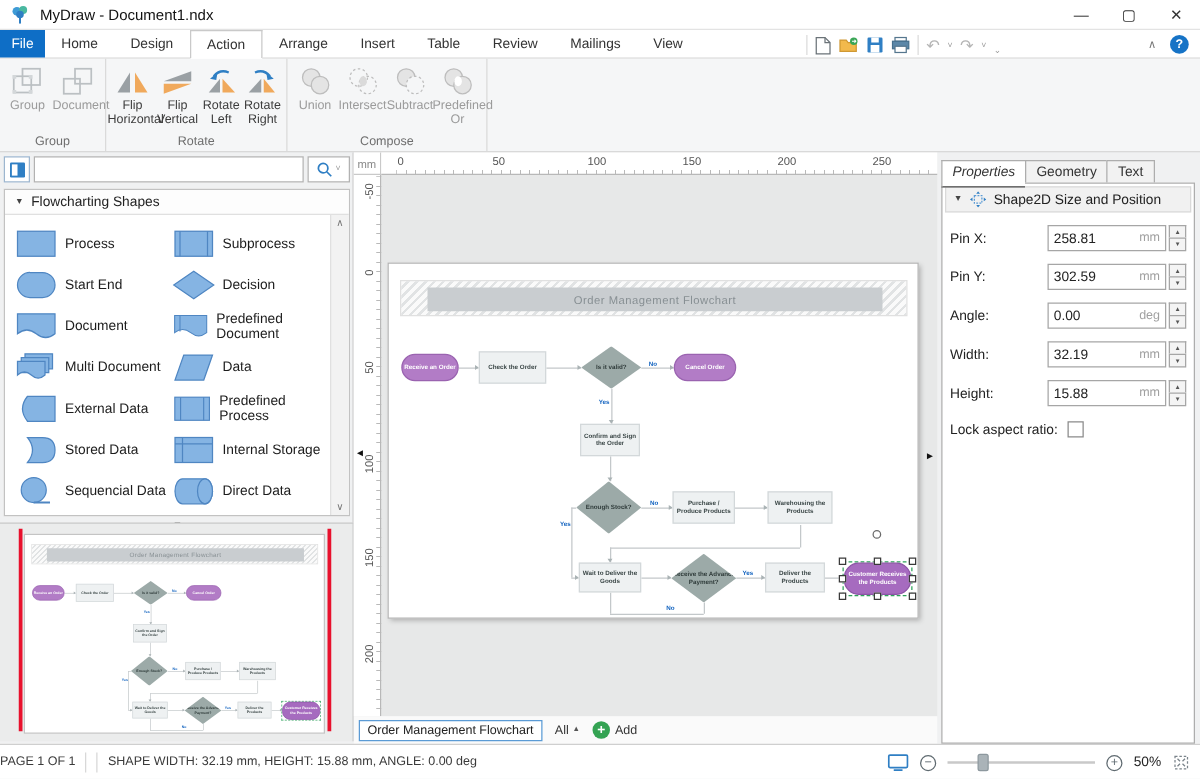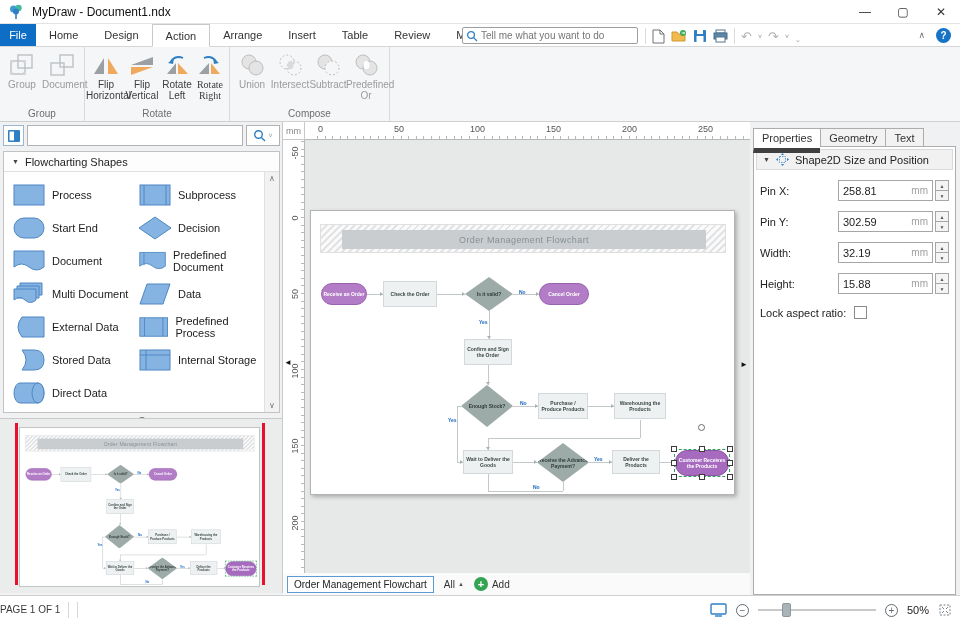--- a/index.html
+++ b/index.html
@@ -97,21 +97,21 @@
   .all-drop { display:flex; align-items:center; gap:3px; font-size:10px; color:#333; }
   .all-drop .tri { font-size:6px; color:#555; }
   .add-btn { display:flex; align-items:center; gap:4px; font-size:10px; color:#333; }
   .add-circle { width:14px; height:14px; border-radius:50%; background:#34a353; color:#fff; font-size:11px; font-weight:bold; display:flex; align-items:center; justify-content:center; line-height:12px; }
 
   
   .right-panel { position:absolute; left:750px; top:122px; width:210px; height:473px; background:#f0f1f2; }
   .prop-tabs { position:absolute; left:3px; top:6px; display:flex; }
   .prop-tab { padding:3px 8px 4px; font-size:11px; color:#333; border:1px solid #adadad; border-right:none; background:#f2f2f2; }
   .prop-tab:last-child { border-right:1px solid #adadad; }
-  .prop-tab.active { background:#fff; position:relative; z-index:3; margin-bottom:-1px; border-bottom:5px solid #404040; }
+  .prop-tab.active { background:#fff; position:relative; z-index:3; margin-bottom:-1px; border-bottom:1px solid #404040;font-style:italic; }
   .prop-box { position:absolute; left:3px; top:24px; width:203px; height:449px; background:#fff; border:1px solid #adadad; z-index:1; }
   .prop-header { height:21px; background:#f1f1f1; border:1px solid #d9d9d9; margin:2px; display:flex; align-items:center; gap:6px; padding-left:6px; font-size:11px; color:#222; }
   .prop-row { display:flex; align-items:center; margin:10px 6px 0 6px; height:21px; }
   .prop-label { width:78px; font-size:11px; color:#222; }
   .prop-input { flex:1; height:21px; border:1px solid #a6a6a6; background:#fff; display:flex; align-items:center; padding:0 4px; }
   .prop-value { flex:1; font-size:11px; color:#222; }
   .prop-unit { font-size:10px; color:#a0a0a0; }
   .spin { width:14px; height:21px; margin-left:2px; display:flex; flex-direction:column; }
   .spin b { flex:1; border:1px solid #a6a6a6; background:#f4f4f4; font-size:5px; color:#555; display:flex; align-items:center; justify-content:center; font-weight:normal; }
   .spin b:first-child { border-bottom:none; }
@@ -152,27 +152,20 @@
     <div class="menu-tab">Home</div>
     <div class="menu-tab">Design</div>
     <div class="menu-tab active">Action</div>
     <div class="menu-tab">Arrange</div>
     <div class="menu-tab">Insert</div>
     <div class="menu-tab">Table</div>
     <div class="menu-tab">Review</div>
     <div class="menu-tab">Mailings</div>
     <div class="menu-tab">View</div>
 
-    <div class="tellme">
-      <svg width="12" height="12" viewBox="0 0 12 12" style="margin:0 3px;">
-        <circle cx="5" cy="5" r="3.4" fill="none" stroke="#2f7fc4" stroke-width="1.3"></circle>
-        <line x1="7.6" y1="7.6" x2="11" y2="11" stroke="#2f7fc4" stroke-width="1.3"></line>
-      </svg>
-      <input placeholder="Tell me what you want to do" style="">
-    </div>
 
     <div class="qat">
       <div class="qat-sep"></div>
       <svg width="13" height="15" viewBox="0 0 13 15">
         <path d="M1,1 H8 L12,5 V14 H1 Z" fill="#fff" stroke="#6b7378" stroke-width="1"></path>
         <path d="M8,1 L8,5 L12,5" fill="none" stroke="#6b7378" stroke-width="1"></path>
       </svg>
       <svg width="16" height="14" viewBox="0 0 16 14">
         <path d="M1,3 H6 L7.5,5 H14 V12 H1 Z" fill="#f2b94c" stroke="#cf9833" stroke-width="1"></path>
         <circle cx="12" cy="4" r="3" fill="#3aa657"></circle>
@@ -251,21 +244,21 @@
         <div class="ic">
             <svg width="30" height="24" viewBox="0 0 30 24">
           <path d="M9,8 Q14,2 21,5" fill="none" stroke="#2f7fc4" stroke-width="1.8"></path>
           <polygon points="6,10 12,5 11,11" fill="#2f7fc4"></polygon>
           <polygon points="5,21 14,10 14,21" fill="#9aa0a4"></polygon>
               <polygon points="16,10 16,21 26,21" fill="#f0a95c"></polygon>
         </svg>
           </div>
         <div class="lbl">Rotate Left</div>
       </div>
-      <div class="rib-btn" style="left:105px;font-family:Liberation Serif, serif;">
+      <div class="rib-btn" style="left:105px;">
         <div class="ic">
             <svg width="30" height="24" viewBox="0 0 30 24">
           <path d="M21,8 Q16,2 9,5" fill="none" stroke="#2f7fc4" stroke-width="1.8"></path>
           <polygon points="24,10 18,5 19,11" fill="#2f7fc4"></polygon>
           <polygon points="4,21 14,21 14,10" fill="#9aa0a4"></polygon>
               <polygon points="16,21 16,10 25,21" fill="#f0a95c"></polygon>
         </svg>
           </div>
         <div class="lbl">Rotate Right</div>
       </div>
@@ -412,20 +405,27 @@
             </svg>
           <span class="slabel">Stored Data</span>
         </div>
         <div class="shape-item">
           <svg width="34" height="24" viewBox="0 0 34 24">
               <rect x="2" y="2" width="30" height="20" fill="#85b4e3" stroke="#4f86c2"></rect>
               <line x1="8" y1="2" x2="8" y2="22" stroke="#4f86c2"></line>
               <line x1="2" y1="7" x2="32" y2="7" stroke="#4f86c2"></line>
             </svg>
           <span class="slabel">Internal Storage</span>
+        </div>
+        <div class="shape-item">
+          <svg width="34" height="24" viewBox="0 0 34 24">
+              <circle cx="15" cy="11" r="10" fill="#85b4e3" stroke="#4f86c2"></circle>
+              <line x1="15" y1="21" x2="28" y2="21" stroke="#4f86c2" stroke-width="1.5"></line>
+            </svg>
+          <span class="slabel">Sequencial Data</span>
         </div>
         <div class="shape-item">
           <svg width="34" height="24" viewBox="0 0 34 24">
               <path d="M8,2 H26 A6,10 0 0 1 26,22 H8 A6,10 0 0 1 8,2 Z" fill="#85b4e3" stroke="#4f86c2"></path>
               <ellipse cx="26" cy="12" rx="6" ry="10" fill="#85b4e3" stroke="#4f86c2"></ellipse>
             </svg>
           <span class="slabel">Direct Data</span>
         </div>
       </div>
       <div class="vscroll">
@@ -694,20 +694,31 @@
         <span class="prop-input">
           <span class="prop-value">302.59</span>
           <span class="prop-unit">mm</span>
         </span>
         <span class="spin">
             <b>▲</b>
             <b>▼</b>
           </span>
       </div>
       <div class="prop-row">
+        <span class="prop-label">Angle:</span>
+        <span class="prop-input">
+          <span class="prop-value">0.00</span>
+          <span class="prop-unit">deg</span>
+        </span>
+        <span class="spin">
+            <b>▲</b>
+            <b>▼</b>
+          </span>
+      </div>
+      <div class="prop-row">
         <span class="prop-label">Width:</span>
         <span class="prop-input">
           <span class="prop-value">32.19</span>
           <span class="prop-unit">mm</span>
         </span>
         <span class="spin">
             <b>▲</b>
             <b>▼</b>
           </span>
       </div>
@@ -726,20 +737,21 @@
         <span>Lock aspect ratio:</span>
         <span class="checkbox"></span>
       </div>
     </div>
   </div>
 
   <div class="statusbar">
     <span style="margin-left:0">PAGE 1 OF 1</span>
     <span class="sb-sep"></span>
     <span class="sb-sep" style="margin-left:0"></span>
+    <span>SHAPE WIDTH: 32.19 mm, HEIGHT: 15.88 mm, ANGLE: 0.00 deg</span>
     <div class="sb-right">
       <svg width="17" height="14" viewBox="0 0 17 14">
         <rect x="1" y="1" width="15" height="10" rx="1" fill="none" stroke="#2f7fc4" stroke-width="1.4"></rect>
         <line x1="5" y1="13" x2="12" y2="13" stroke="#2f7fc4" stroke-width="1.4"></line>
       </svg>
       <span class="zoom-circle">−</span>
       <div class="zoom-track">
         <div class="zoom-thumb"></div>
       </div>
       <span class="zoom-circle">+</span>

